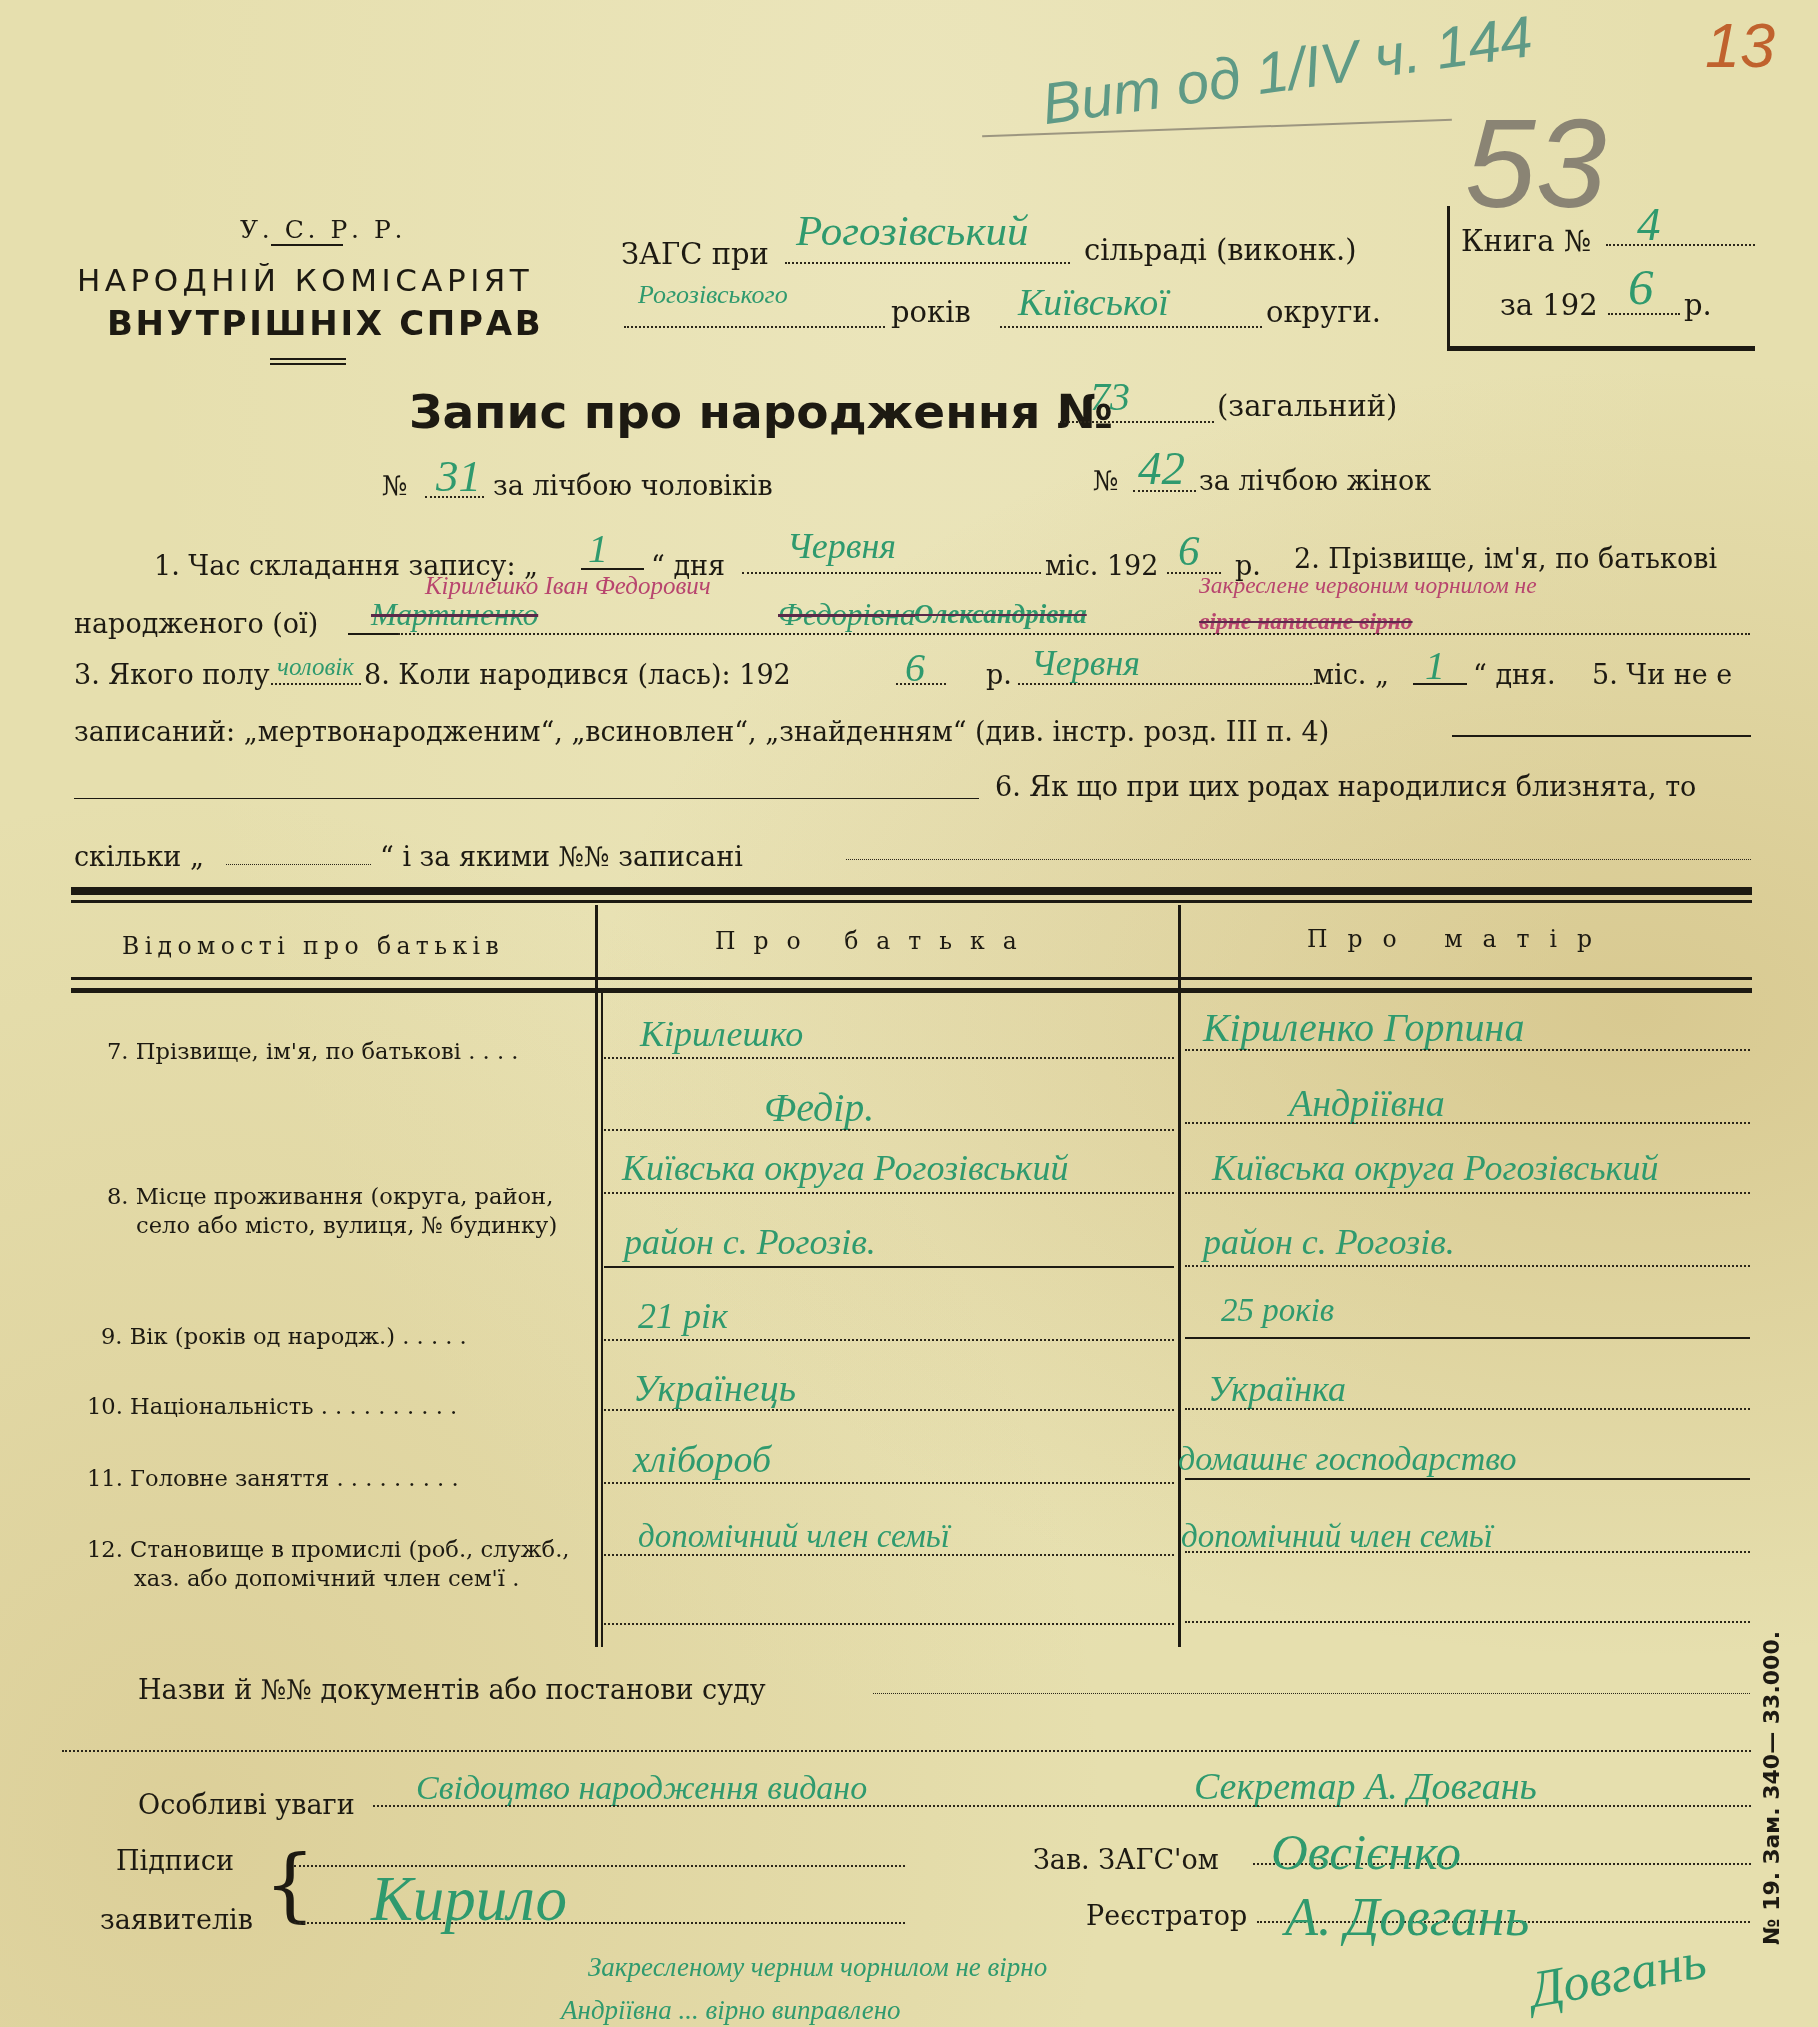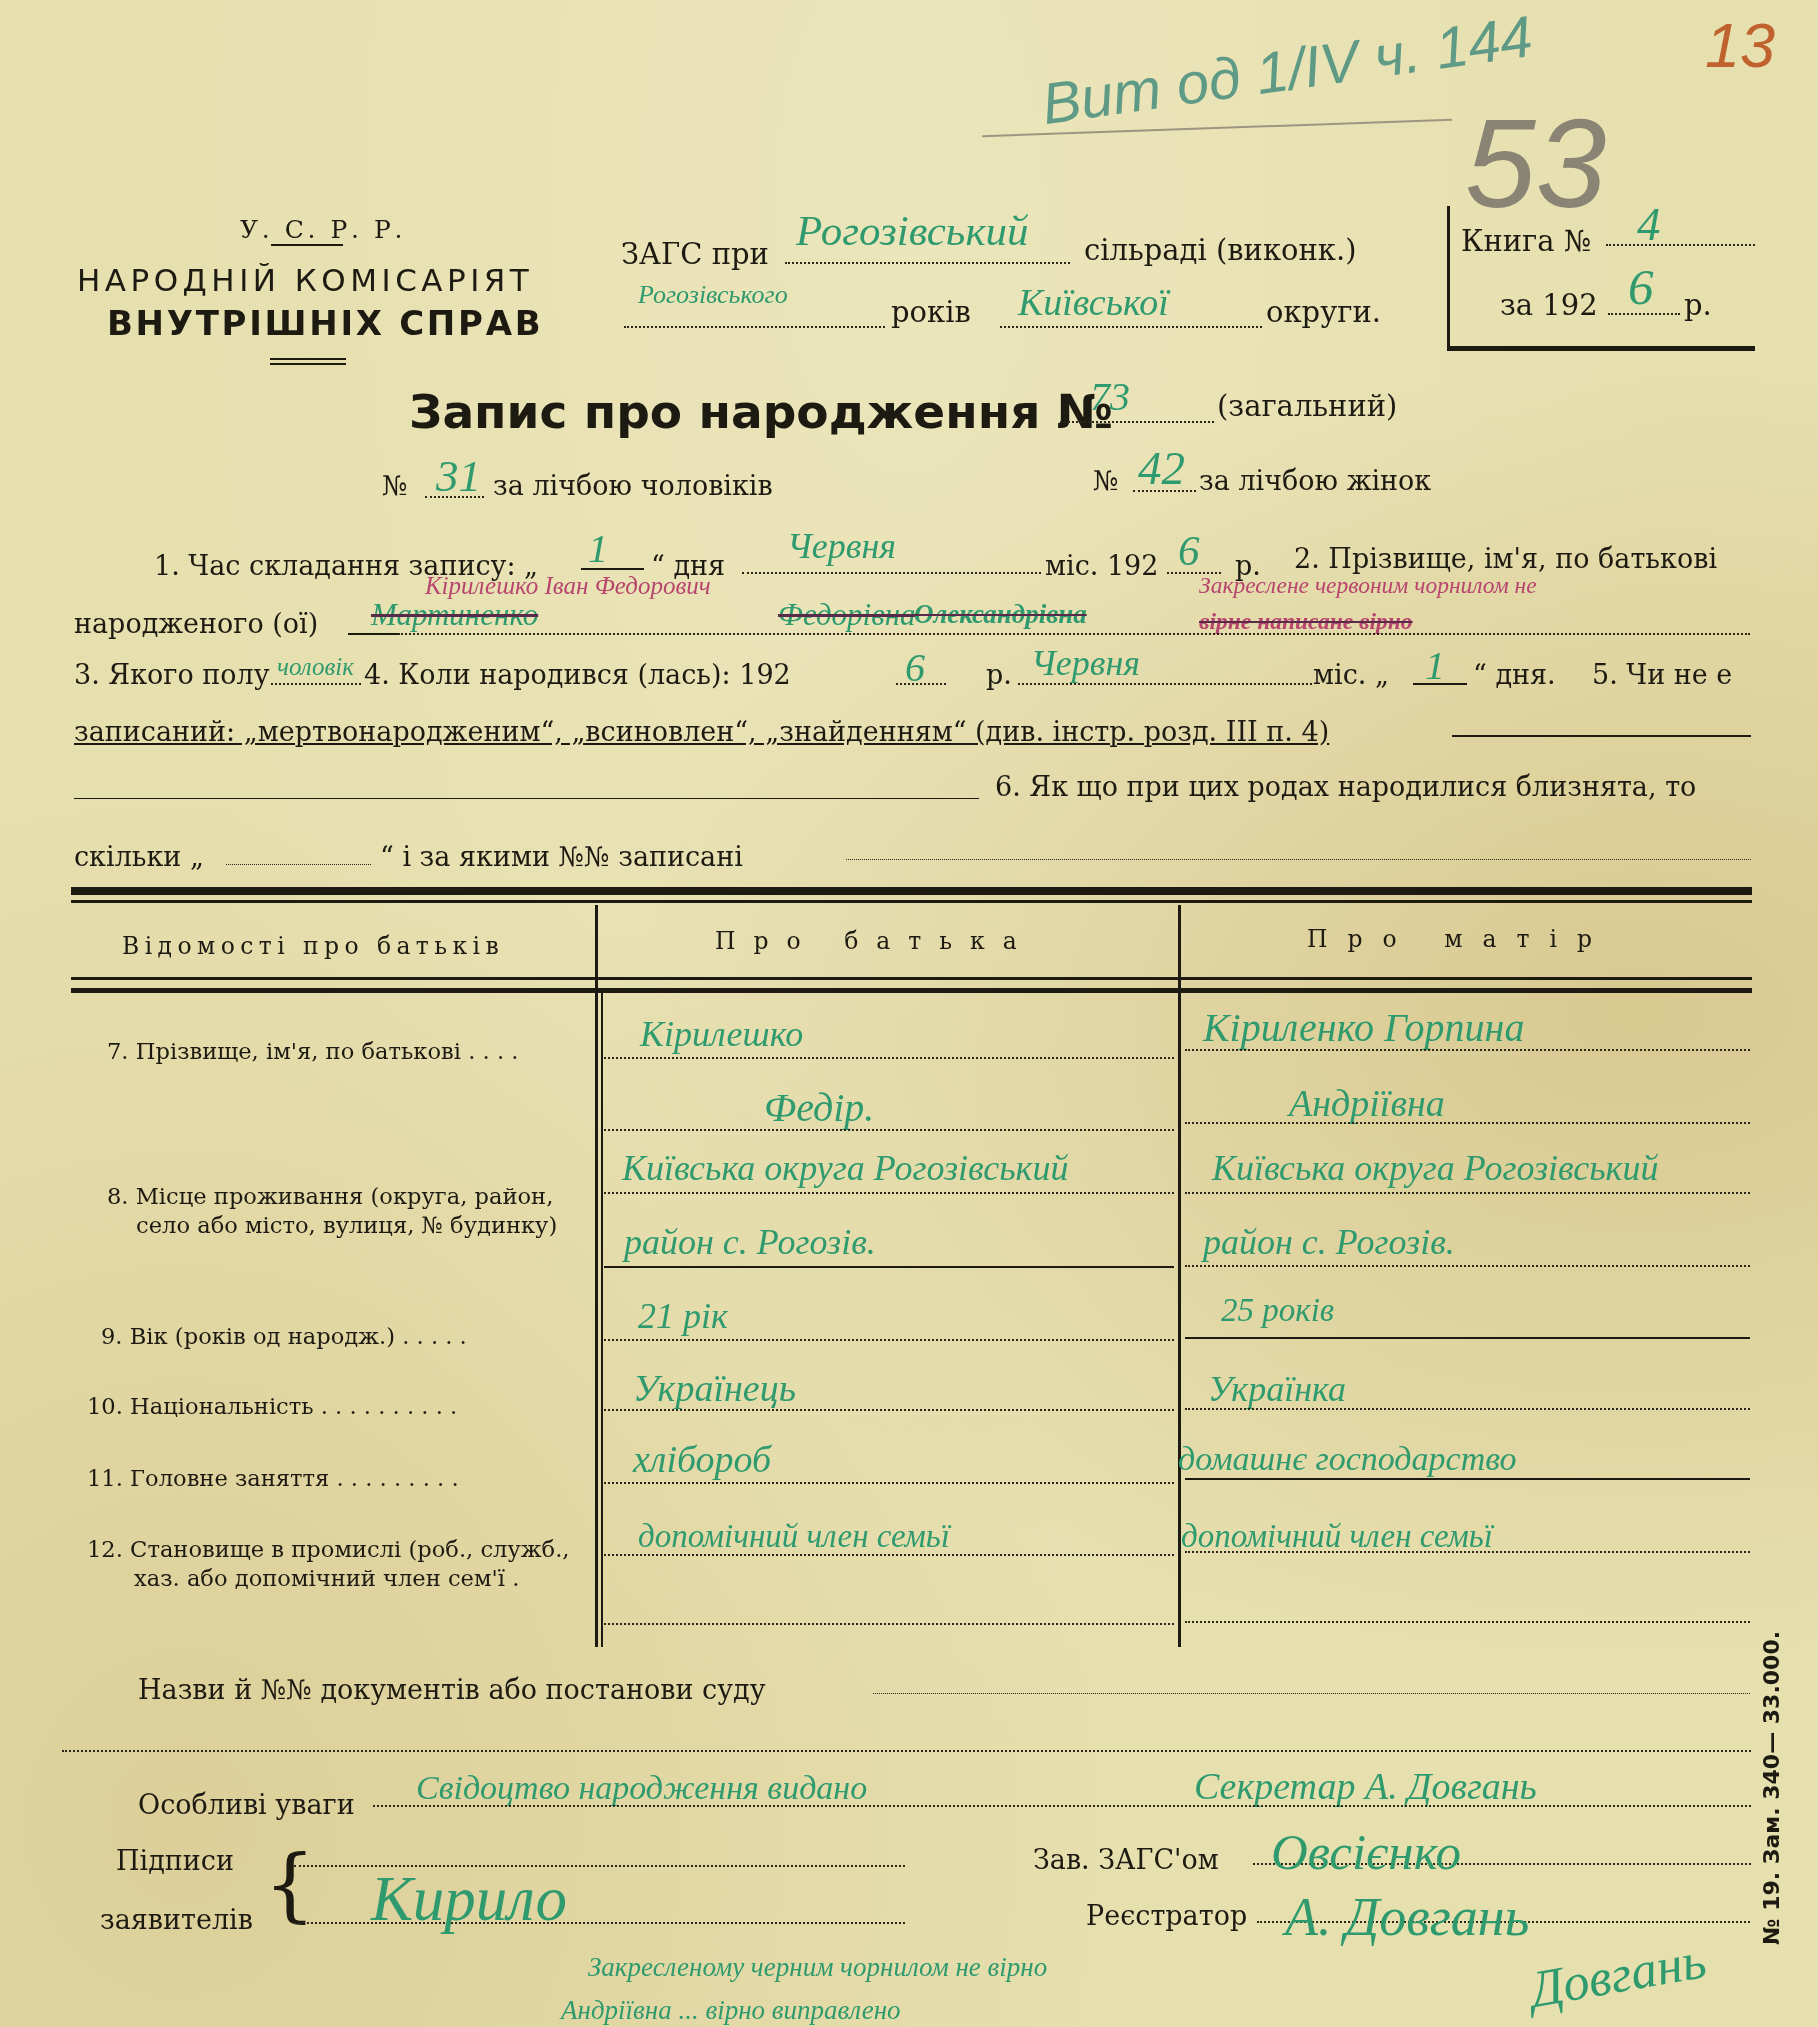--- a/index.html
+++ b/index.html
@@ -99,33 +99,33 @@
 <div class="abs hand strike" style="left:778px;top:597px;font-size:31px;">Федорівна</div>
 <div class="abs hand strike" style="left:914px;top:599px;font-size:27px;font-weight:bold;">Олександрівна</div>
 <div class="abs hand hand-red" style="left:1199px;top:572px;font-size:23.5px;">Закреслене червоним чорнилом не</div>
 <div class="abs hand hand-red strike" style="left:1199px;top:608px;font-size:23.5px;font-weight:bold;">вірне написане вірно</div>
 <div class="solid" style="left:348px;top:633px;width:50px;"></div>
 <div class="dots" style="left:398px;top:633px;width:1352px;"></div>
 
 <div class="abs print" style="left:74px;top:659px;font-size:27px;">3. Якого полу</div>
 <div class="abs hand" style="left:277px;top:653px;font-size:25px;">чоловік</div>
 <div class="dots" style="left:271px;top:683px;width:90px;"></div>
-<div class="abs print" style="left:364px;top:659px;font-size:27px;">4. Коли народився (лась): 192</div>
+<div class="abs print" style="left:364px;top:659px;font-size:27px;">8. Коли народився (лась): 192</div>
 <div class="abs hand" style="left:905px;top:644px;font-size:40px;">6</div>
 <div class="dots" style="left:896px;top:683px;width:50px;"></div>
 <div class="abs print" style="left:986px;top:659px;font-size:27px;">р.</div>
 <div class="abs hand" style="left:1031px;top:642px;font-size:36px;">Червня</div>
 <div class="dots" style="left:1018px;top:683px;width:294px;"></div>
 <div class="abs print" style="left:1313px;top:659px;font-size:27px;">міс. „</div>
 <div class="abs hand" style="left:1425px;top:642px;font-size:40px;">1</div>
 <div class="solid" style="left:1413px;top:683px;width:54px;"></div>
 <div class="abs print" style="left:1473px;top:659px;font-size:27px;">“ дня.</div>
 <div class="abs print" style="left:1592px;top:659px;font-size:27px;">5. Чи не е</div>
 
-<div class="abs print" style="left:74px;top:716px;font-size:27px;text-decoration:underline;">записаний: „мертвонародженим“, „всиновлен“, „знайденням“ (див. інстр. розд. III п. 4)</div>
+<div class="abs print" style="left:74px;top:716px;font-size:27px;">записаний: „мертвонародженим“, „всиновлен“, „знайденням“ (див. інстр. розд. III п. 4)</div>
 <div class="solid" style="left:1452px;top:735px;width:299px;"></div>
 
 <div class="solid" style="left:74px;top:798px;width:905px;border-bottom-width:1.8px;"></div>
 <div class="abs print" style="left:995px;top:771px;font-size:27px;">6. Як що при цих родах народилися близнята, то</div>
 <div class="abs print" style="left:74px;top:841px;font-size:27px;">скільки „</div>
 <div class="dots" style="left:226px;top:864px;width:145px;border-bottom-width:1.8px;"></div>
 <div class="abs print" style="left:380px;top:841px;font-size:27px;">“ і за якими №№ записані</div>
 <div class="dots" style="left:846px;top:859px;width:905px;border-bottom-width:1.8px;"></div>
 
 <div class="thick" style="left:71px;top:887px;width:1681px;height:8.1px;"></div>

